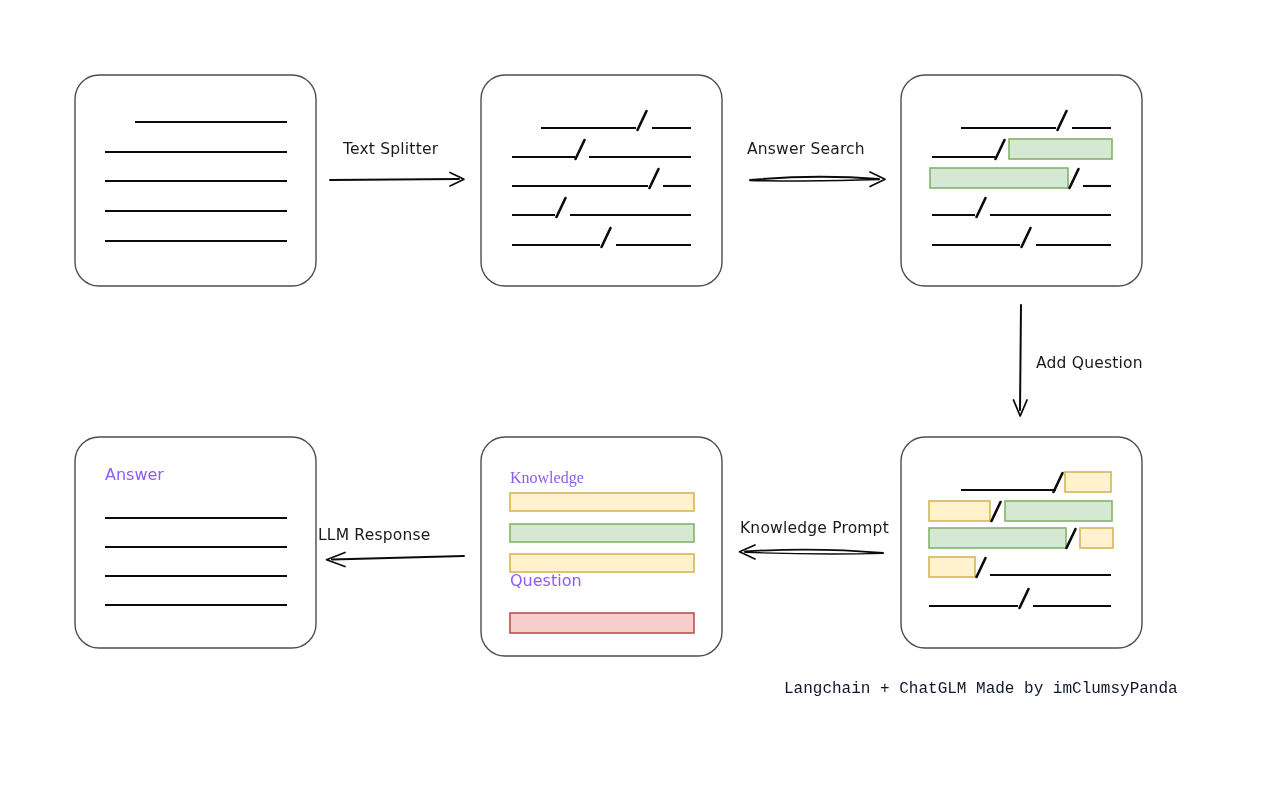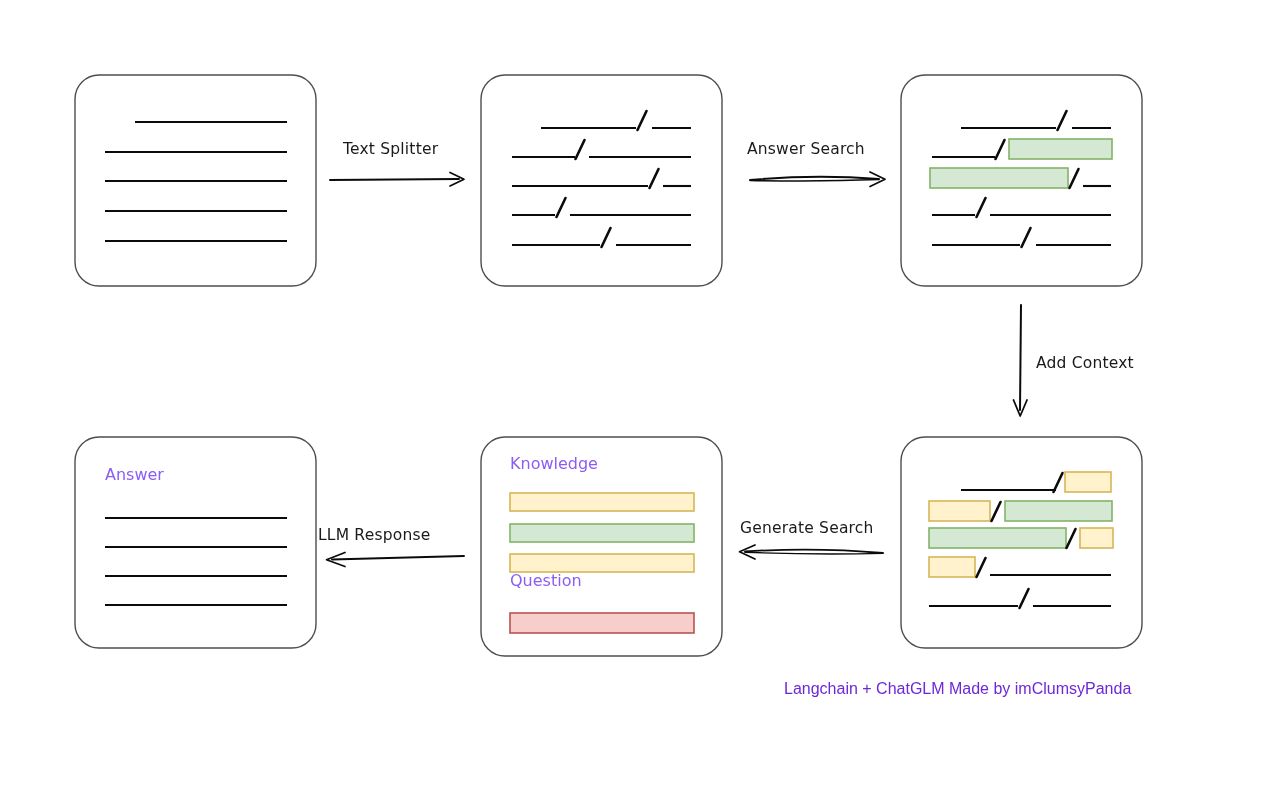--- a/index.html
+++ b/index.html
@@ -42,23 +42,23 @@
   .box-heading {
     position: absolute;
     font-family: "DejaVu Sans", sans-serif;
     font-size: 16px;
     color: #8b5cf6;
     white-space: nowrap;
   }
 
   .footer-text {
     position: absolute;
-    font-family: Liberation Sans, sans-serif;
+    font-family: Liberation Mono, monospace;
     font-size: 16px;
-    color: #6d28d9;
+    color: #0f172a;
     white-space: nowrap;
   }
 </style>
 </head>
 <body>
 
 <div id="diagram-root">
 
   <svg class="svg-layer" id="svg-layer" viewBox="0 0 1262 792" xmlns="http://www.w3.org/2000/svg">
     <g id="g-boxes">
@@ -158,27 +158,27 @@
         <path d="M345 552.5 L326.5 559.8 L345 566.5" stroke="#0b0b0b" stroke-width="1.7" fill="none" stroke-linejoin="round" stroke-linecap="round"></path>
       </g>
 
     </g>
   </svg>
 
   <div class="label-text" style="left:343px; top:140px;">Text Splitter</div>
 
   <div class="label-text" style="left:747px; top:140px;">Answer Search</div>
 
-  <div class="label-text" style="left:1036px; top:354px;">Add Context</div>
+  <div class="label-text" style="left:1036px; top:354px;">Add Question</div>
 
-  <div class="label-text" style="left:740px; top:519px;">Generate Search</div>
+  <div class="label-text" style="left:740px; top:519px;">Knowledge Prompt</div>
 
   <div class="label-text" style="left:318px; top:526px;">LLM Response</div>
 
   <div class="box-heading" style="left:105px; top:465px;">Answer</div>
 
-  <div class="box-heading" style="left:510px; top:454px;">Knowledge</div>
+  <div class="box-heading" style="left:510px; top:469px;font-family:Liberation Serif, serif;">Knowledge</div>
 
   <div class="box-heading" style="left:510px; top:571px;">Question</div>
 
   <div class="footer-text" style="left:784px; top:680px;">Langchain + ChatGLM Made by imClumsyPanda</div>
 
 </div>
 
 </body></html>

